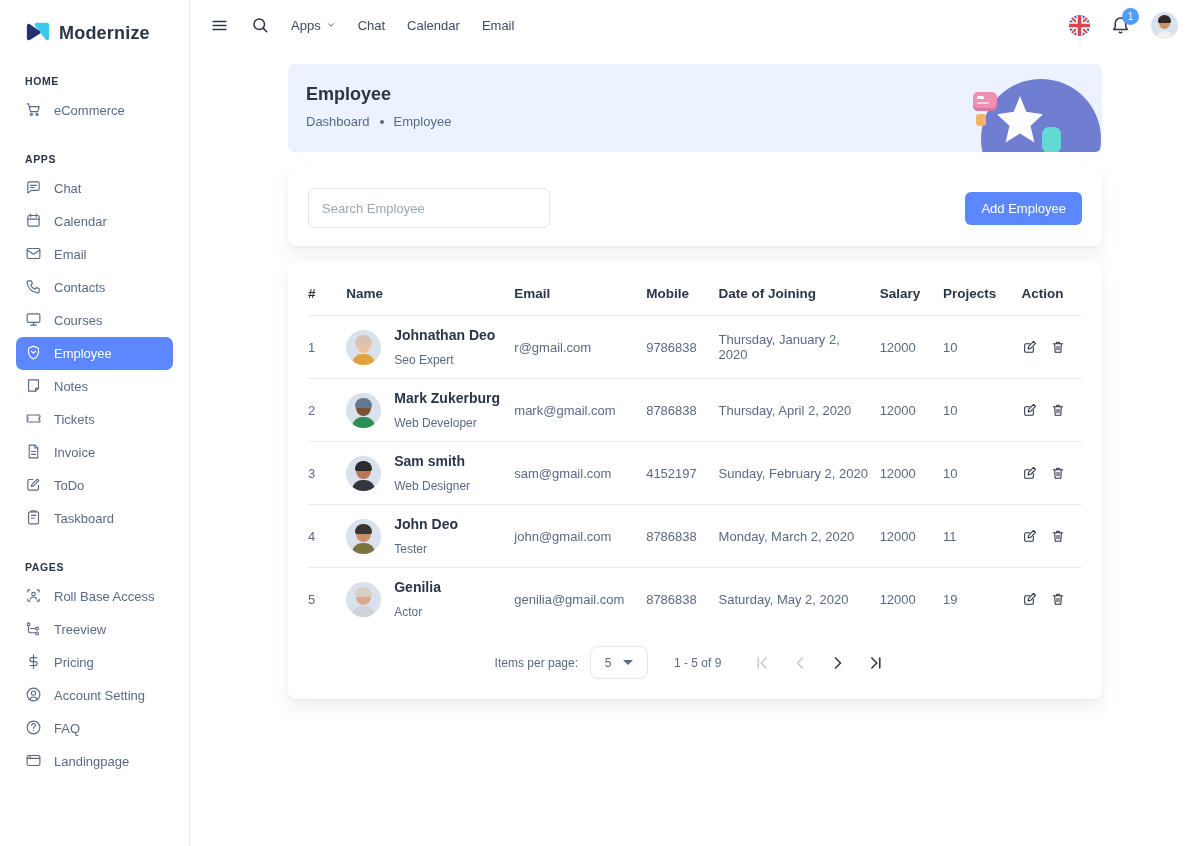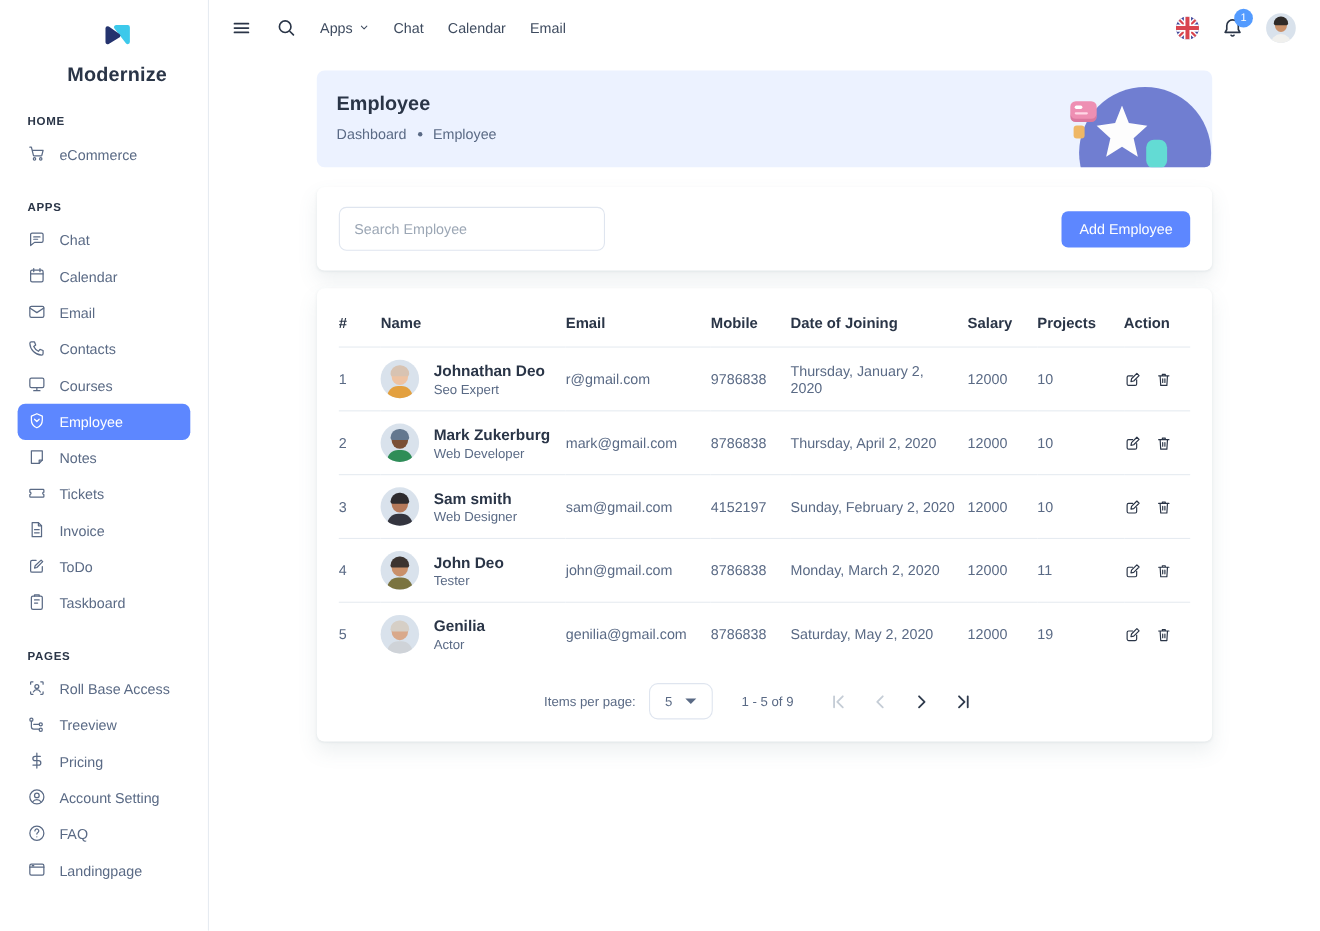--- a/index.html
+++ b/index.html
@@ -1,20 +1,20 @@
 <!DOCTYPE html>
 <html><head>
 <meta charset="utf-8">
 <style>
   * { margin:0; padding:0; box-sizing:border-box; }
   html,body { width:1200px; height:846px; background:#fff; font-family:"Liberation Sans",sans-serif; color:#2A3547; overflow:hidden; }
 
   
   .sidebar { position:fixed; left:0; top:0; bottom:0; width:190px; background:#fff; border-right:1px solid #e6ebf1; padding:14px 0 10px; overflow:hidden; }
-  .logo { display:flex; align-items:center; gap:8px; padding:4px 0 0 24px;flex-direction:column; }
+  .logo { display:flex; align-items:center; gap:8px; padding:4px 0 0 24px; }
   .logo-text { font-size:18px; font-weight:bold; color:#2A3547; letter-spacing:.2px; }
   .section-title { font-size:10.5px; font-weight:bold; color:#2A3547; letter-spacing:.6px; margin:26px 0 7px 25px; }
   .si { display:flex; align-items:center; gap:12px; height:33px; margin:0 16px; padding:0 9px; border-radius:7px; color:#5A6A85; font-size:13px; cursor:pointer; }
   .si svg { flex:0 0 auto; }
   .si.active { background:#5D87FF; color:#fff; }
   .si .chev { margin-left:auto; }
 
   
   .topbar { position:fixed; left:190px; right:0; top:0; height:50px; background:#fff; display:flex; align-items:center; padding:0 22px 0 20px; z-index:5; }
   .tb-left { display:flex; align-items:center; gap:22px; }
@@ -47,21 +47,21 @@
   .search-input::placeholder { color:#9CA7B5; }
   .btn-primary { background:#5D87FF; color:#fff; border:none; border-radius:6px; font-size:13px; padding:9px 16px; cursor:pointer; font-family:inherit; }
 
   .table-card { margin-top:16px; padding:6px 20px 12px; }
   table { width:100%; border-collapse:collapse; }
   th { text-align:left; font-size:13.5px; font-weight:bold; color:#2A3547; padding:18px 8px 14px 0; border-bottom:1px solid #e6ebf1; }
   td { font-size:13px; color:#5A6A85; padding:11px 8px 11px 0; border-bottom:1px solid #e6ebf1; }
   tr.last td { border-bottom:none; }
   .namecell { display:flex; align-items:center; gap:13px; }
   .ename { font-size:14px; font-weight:600; color:#2A3547; }
-  .erole { font-size:12px; color:#5A6A85; margin-top:2px; }
+  .erole { font-size:12px; color:#5A6A85; margin-top:10px; }
   .rownum { color:#5A6A85; }
 
   .avatar { position:relative; width:35px; height:35px; border-radius:50%; background:#d9e2ec; overflow:hidden; flex:0 0 auto; }
   .avatar .hd { position:absolute; left:10px; top:7px; width:15px; height:16px; border-radius:50%; background:var(--skin); z-index:2; }
   .avatar .hr { position:absolute; left:9px; top:5px; width:17px; height:10px; border-radius:8px 8px 2px 2px; background:var(--hair); z-index:3; }
   .avatar .bd { position:absolute; left:6px; bottom:-2px; width:23px; height:13px; border-radius:10px 10px 0 0; background:var(--shirt); z-index:1; }
   .av1 { --skin:#eec3a3; --hair:#d8c3b2; --shirt:#e3a03f; }
   .av2 { --skin:#7a4f35; --hair:#64788f; --shirt:#2f8d57; }
   .av3 { --skin:#b5795a; --hair:#2e2b2e; --shirt:#34353f; }
   .av4 { --skin:#c9906a; --hair:#3c3430; --shirt:#7b7440; }

